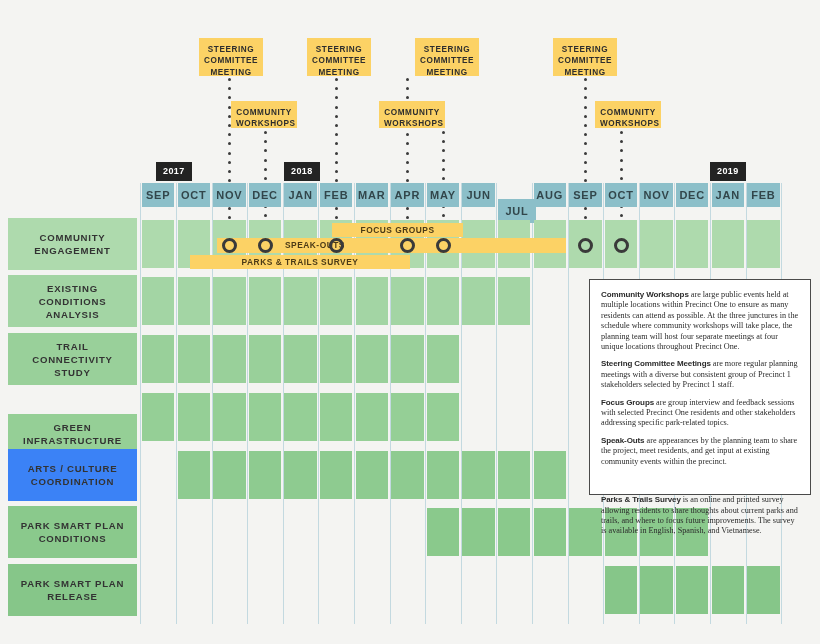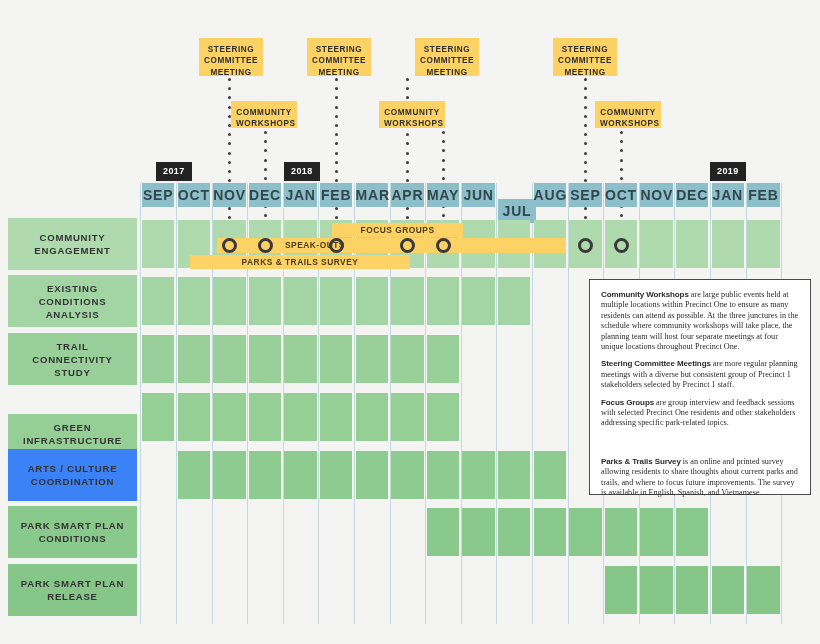--- a/index.html
+++ b/index.html
@@ -42,21 +42,21 @@
     box-sizing:border-box;
     height:19px;
     line-height:11px;
   }
 
   
   .month{
     position:absolute;
     background:#8cbfc9;
     color:#32464b;
-    font-size:14px;font-weight:bold;letter-spacing:.8px;
+    font-size:11px;font-weight:bold;letter-spacing:.8px;
     text-align:center;
     line-height:24px;
     height:24px;
     box-sizing:border-box;
   }
 
   
   .gridline{position:absolute;width:1px;background:#c3d9e0;}
 
   
@@ -466,17 +466,18 @@
       <div class="ring" style="left: 435.5px; top: 238px;"></div>
       <div class="ring" style="left: 577.9px; top: 238px;"></div>
       <div class="ring" style="left: 613.5px; top: 238px;"></div>
     </div>
 
   <div class="legendbox" style="left:589px;top:279px;width:222px;height:216px;">
     <div id="legendbody">
         <p><b>Community Workshops</b><span> are large public events held at multiple locations within Precinct One to ensure as many residents can attend as possible.  At the three junctures in the schedule where community workshops will take place, the planning team will host four separate meetings at four unique locations throughout Precinct One.</span></p>
         <p><b>Steering Committee Meetings</b><span> are more regular planning meetings with a diverse but consistent group of Precinct 1 stakeholders selected by Precinct 1 staff.</span></p>
         <p><b>Focus Groups</b><span> are group interview and feedback sessions with selected Precinct One residents and other stakeholders addressing specific park-related topics.</span></p>
+        <p><b>Speak-Outs</b><span> are appearances by the planning team to share the project, meet residents, and get input at existing community events within the precinct.</span></p>
         <p><b>Parks &amp; Trails Survey</b><span> is an online and printed survey allowing residents to share thoughts about current parks and trails, and where to focus future improvements. The survey is available in English, Spanish, and Vietnamese.</span></p>
       </div>
   </div>
 
 </div>
 
 </body></html>

